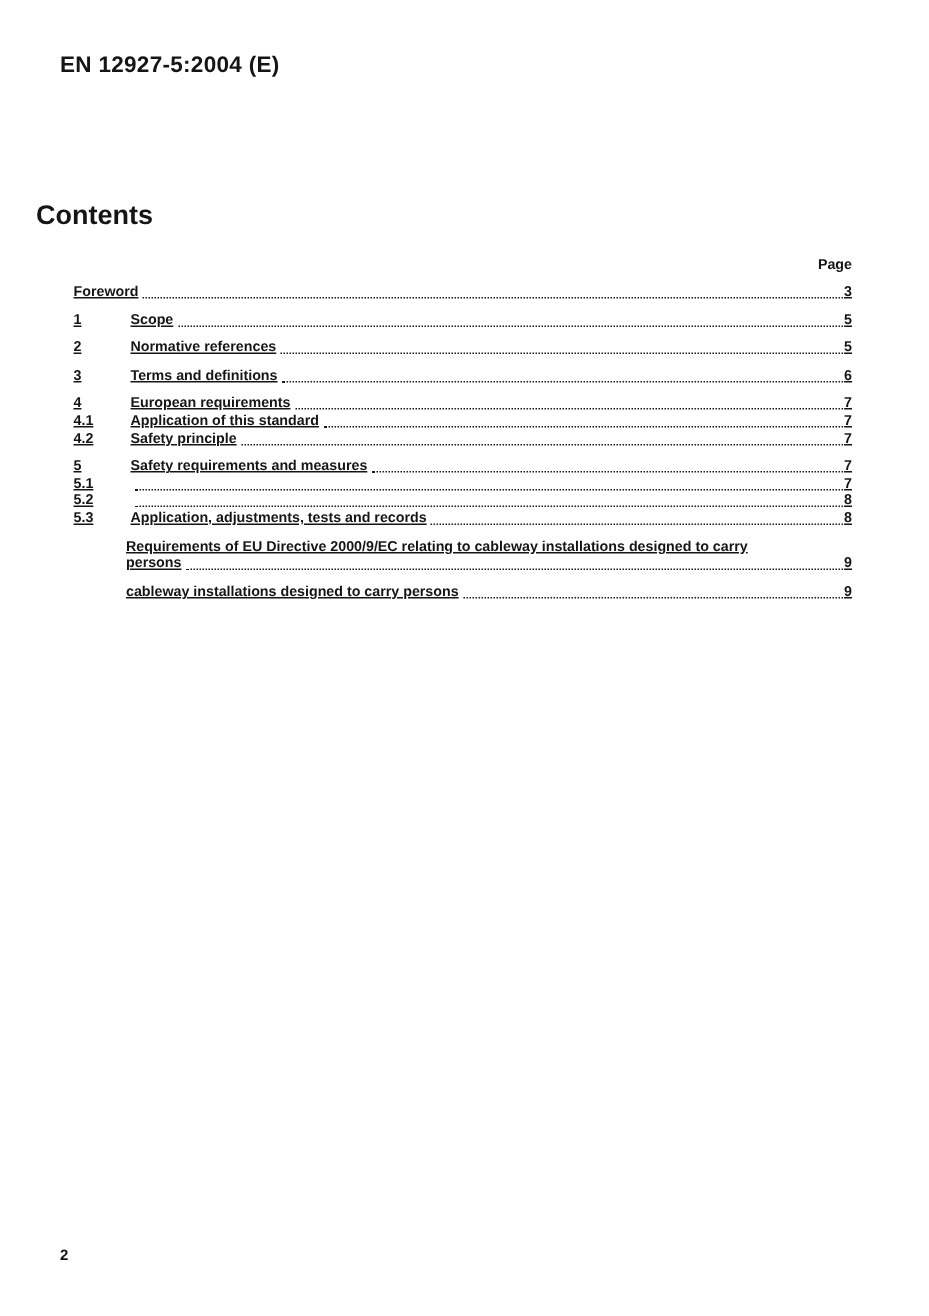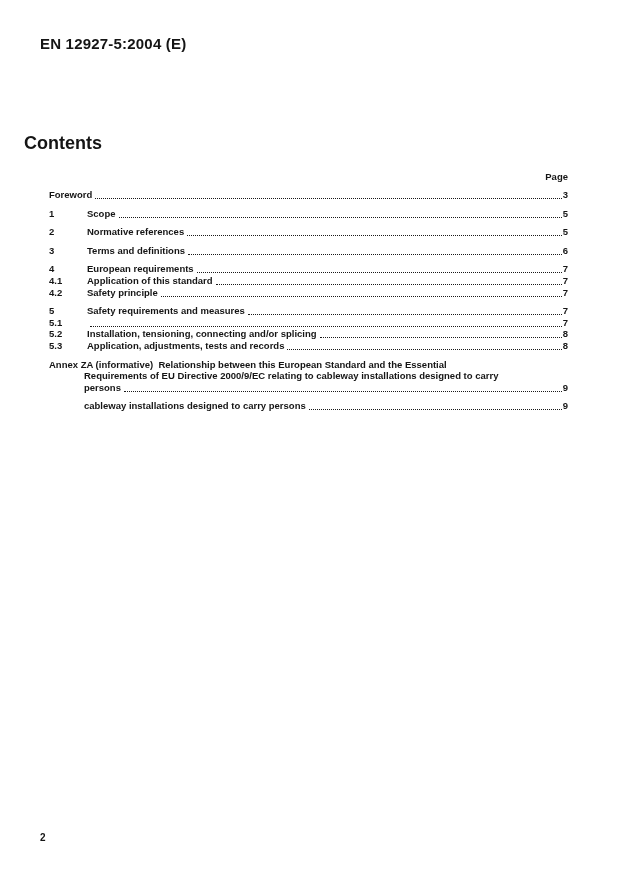--- a/index.html
+++ b/index.html
@@ -38,21 +38,21 @@
     top: 171px;
     margin-left: 17px;
   }
 
   .page-label {
     text-align: right;
     font-size: 9.5px;
     line-height: 11px;
   }
 
-  .toc { margin-top: 7px; }
+  .toc { margin-top: 7px; text-decoration: underline; }
 
   .toc-entry.gap { margin-top: 7px; }
 
   .toc-line {
     display: flex;
     align-items: baseline;
     font-size: 9.5px;
     line-height: 11.6px;
   }
   .num { flex: 0 0 38px; white-space: pre; }
@@ -159,35 +159,33 @@
         <div class="toc-entry">
           <div class="toc-line">
             <span class="num">5.1</span>
             <span class="leader"></span>
             <span class="pg">7</span>
           </div>
         </div>
         <div class="toc-entry">
           <div class="toc-line">
             <span class="num">5.2</span>
-            <span class="t">Installation, tensioning, connecting and/or splicing</span>
             <span class="leader"></span>
             <span class="pg">8</span>
           </div>
         </div>
         <div class="toc-entry">
           <div class="toc-line">
             <span class="num">5.3</span>
             <span class="t">Application, adjustments, tests and records</span>
             <span class="leader"></span>
             <span class="pg">8</span>
           </div>
         </div>
         <div class="toc-entry gap">
-          <div class="wrap-line">Annex ZA (informative)  Relationship between this European Standard and the Essential</div>
           <div class="wrap-line cont">Requirements of EU Directive 2000/9/EC relating to cableway installations designed to carry</div>
           <div class="toc-line cont">
             <span class="t">persons</span>
             <span class="leader"></span>
             <span class="pg">9</span>
           </div>
         </div>
         <div class="toc-entry gap">
           <div class="toc-line cont">
             <span class="t">cableway installations designed to carry persons</span>

